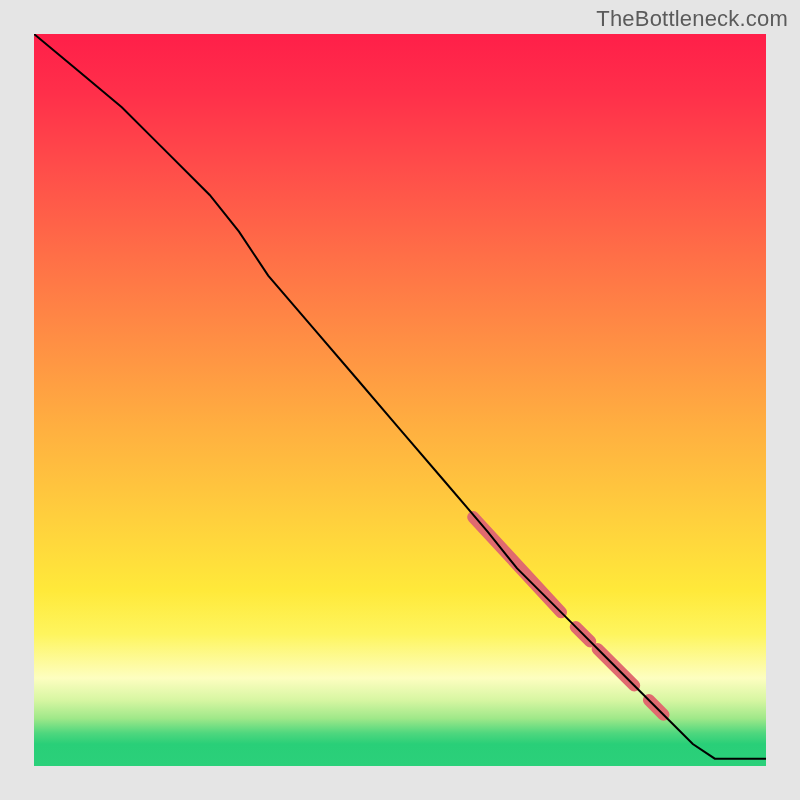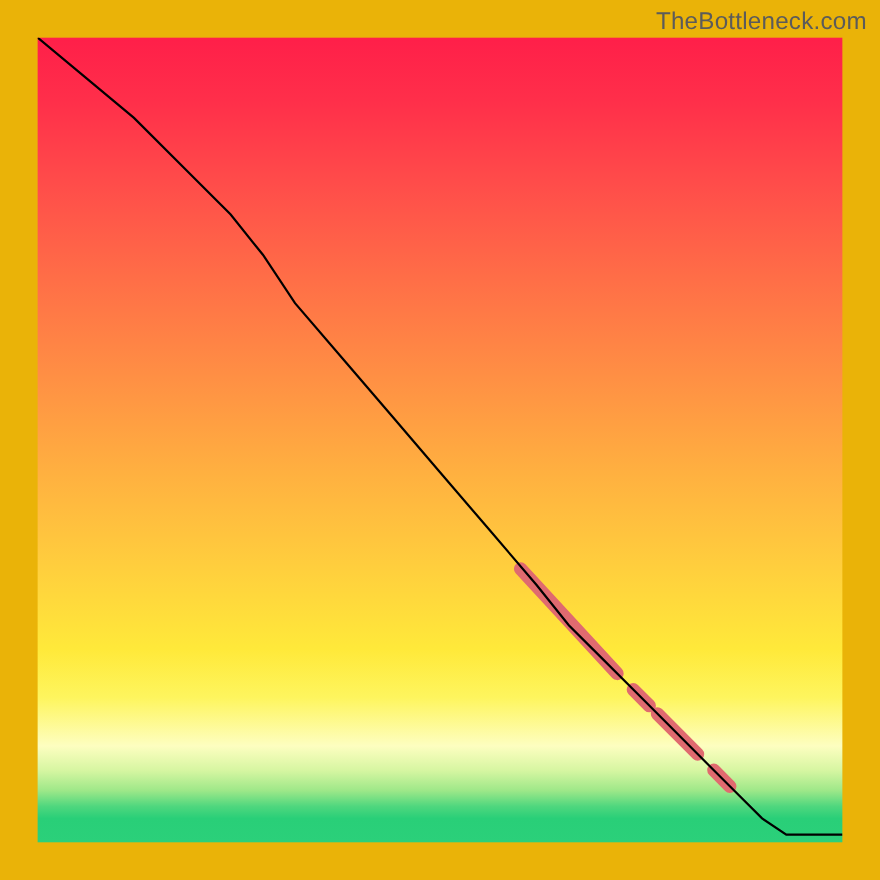--- a/index.html
+++ b/index.html
@@ -10,21 +10,21 @@
     background: #000;
     overflow: hidden;
     font-family: Arial, Helvetica, sans-serif;
   }
   .frame {
     position: absolute;
     left: 0;
     top: 0;
     width: 800px;
     height: 800px;
-    background: #eab308;
+    background: #e5e5e5;
   }
   .plot-area {
     position: absolute;
     left: 34px;
     top: 34px;
     width: 732px;
     height: 732px;
     overflow: hidden;
   }
   .gradient-bg {

